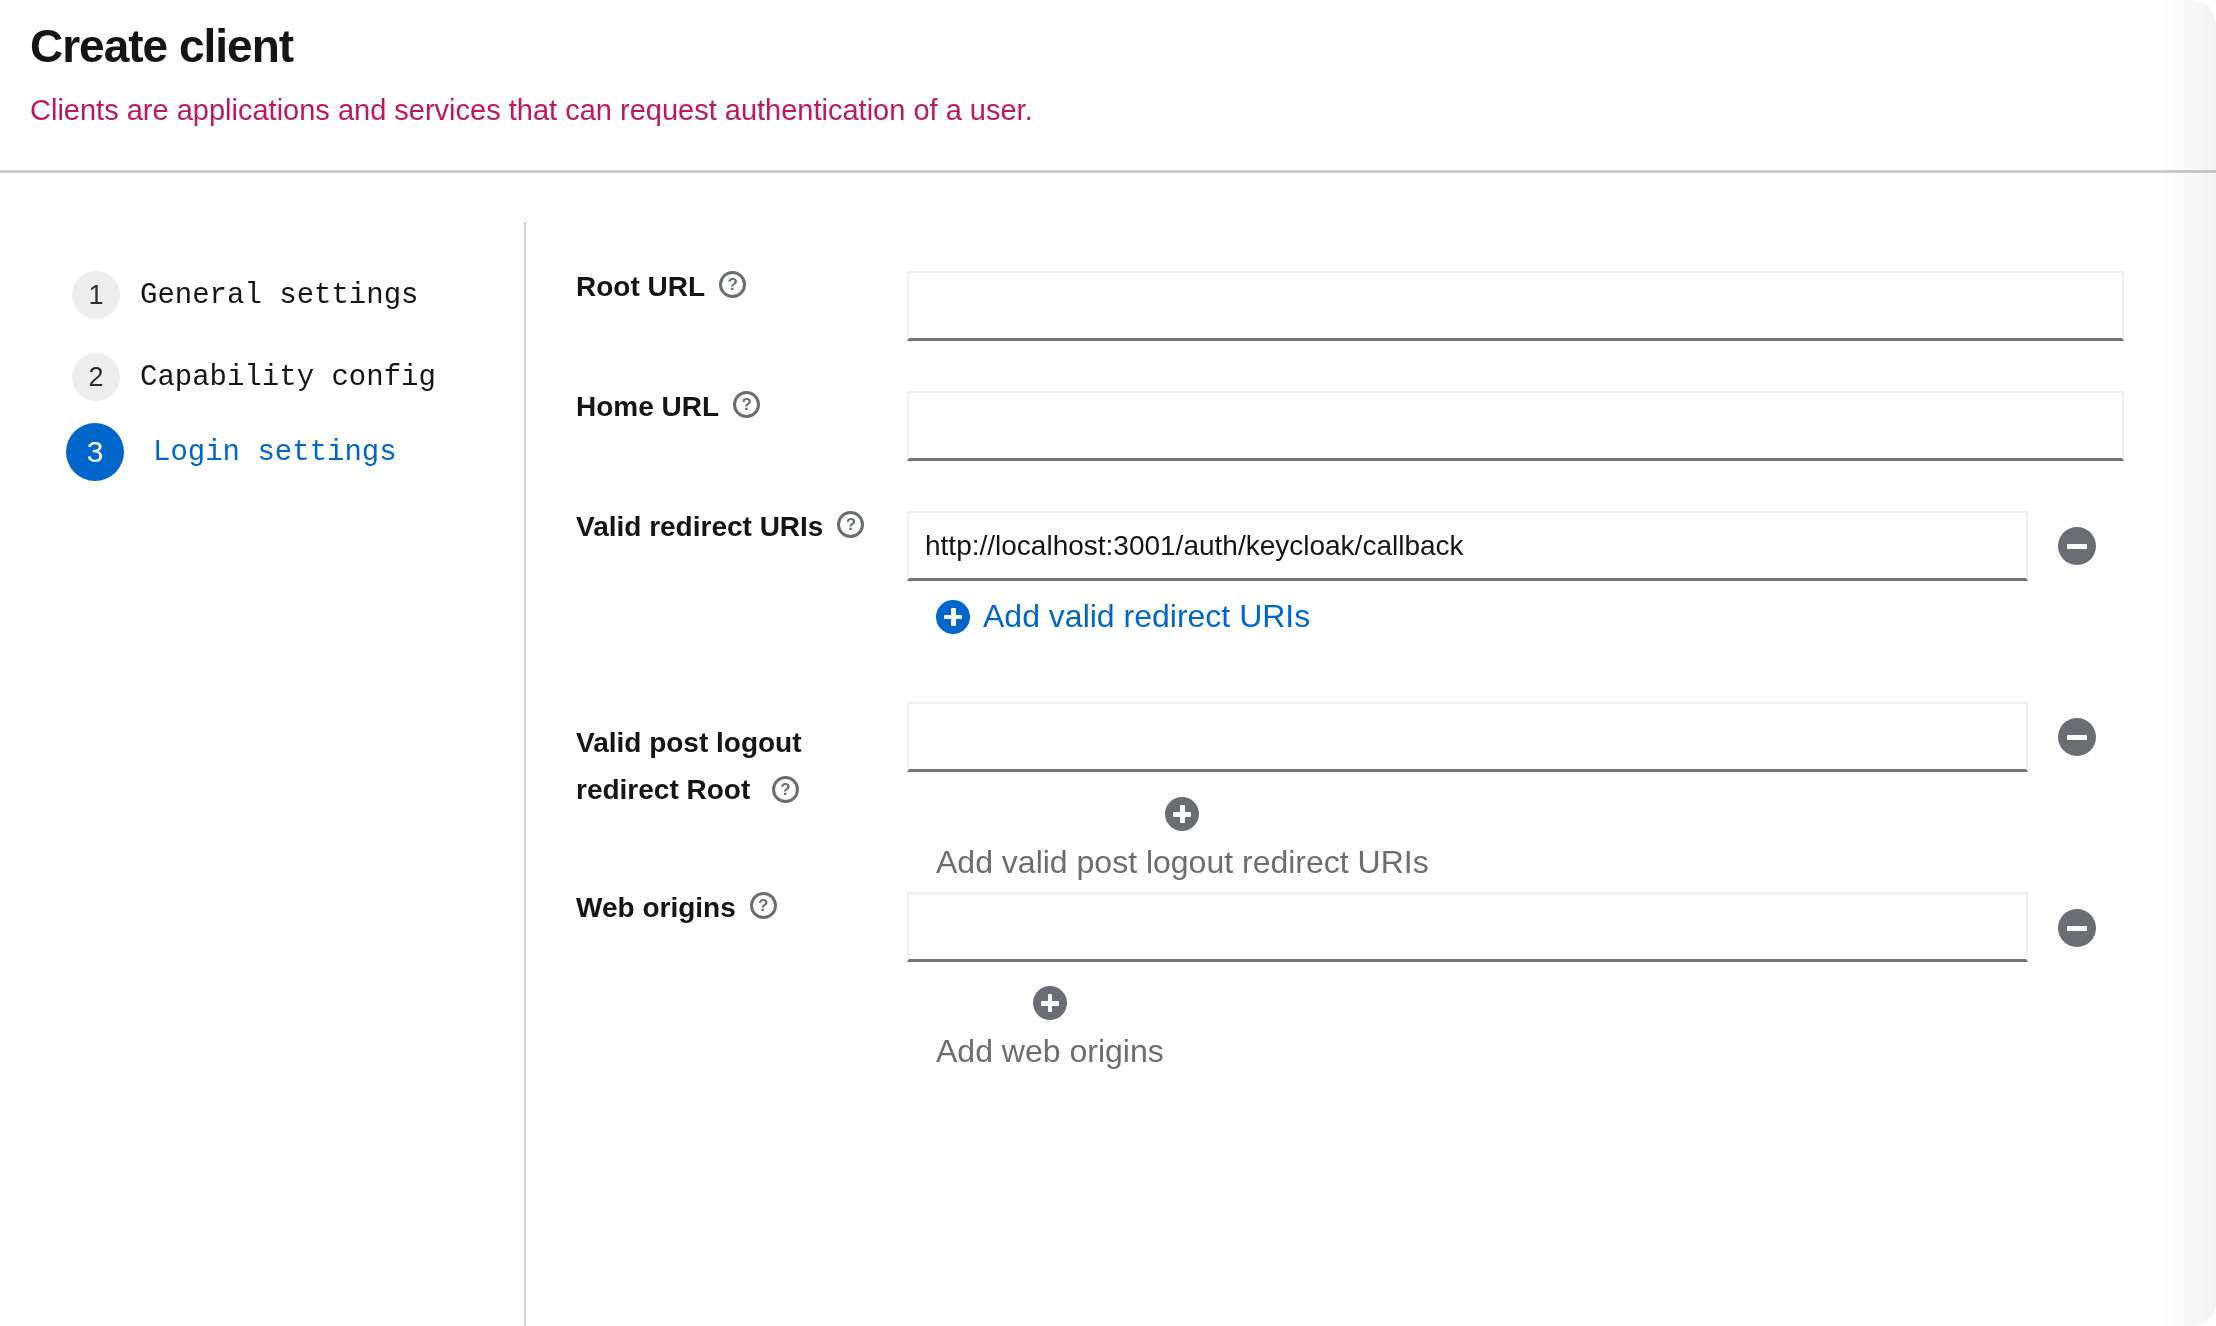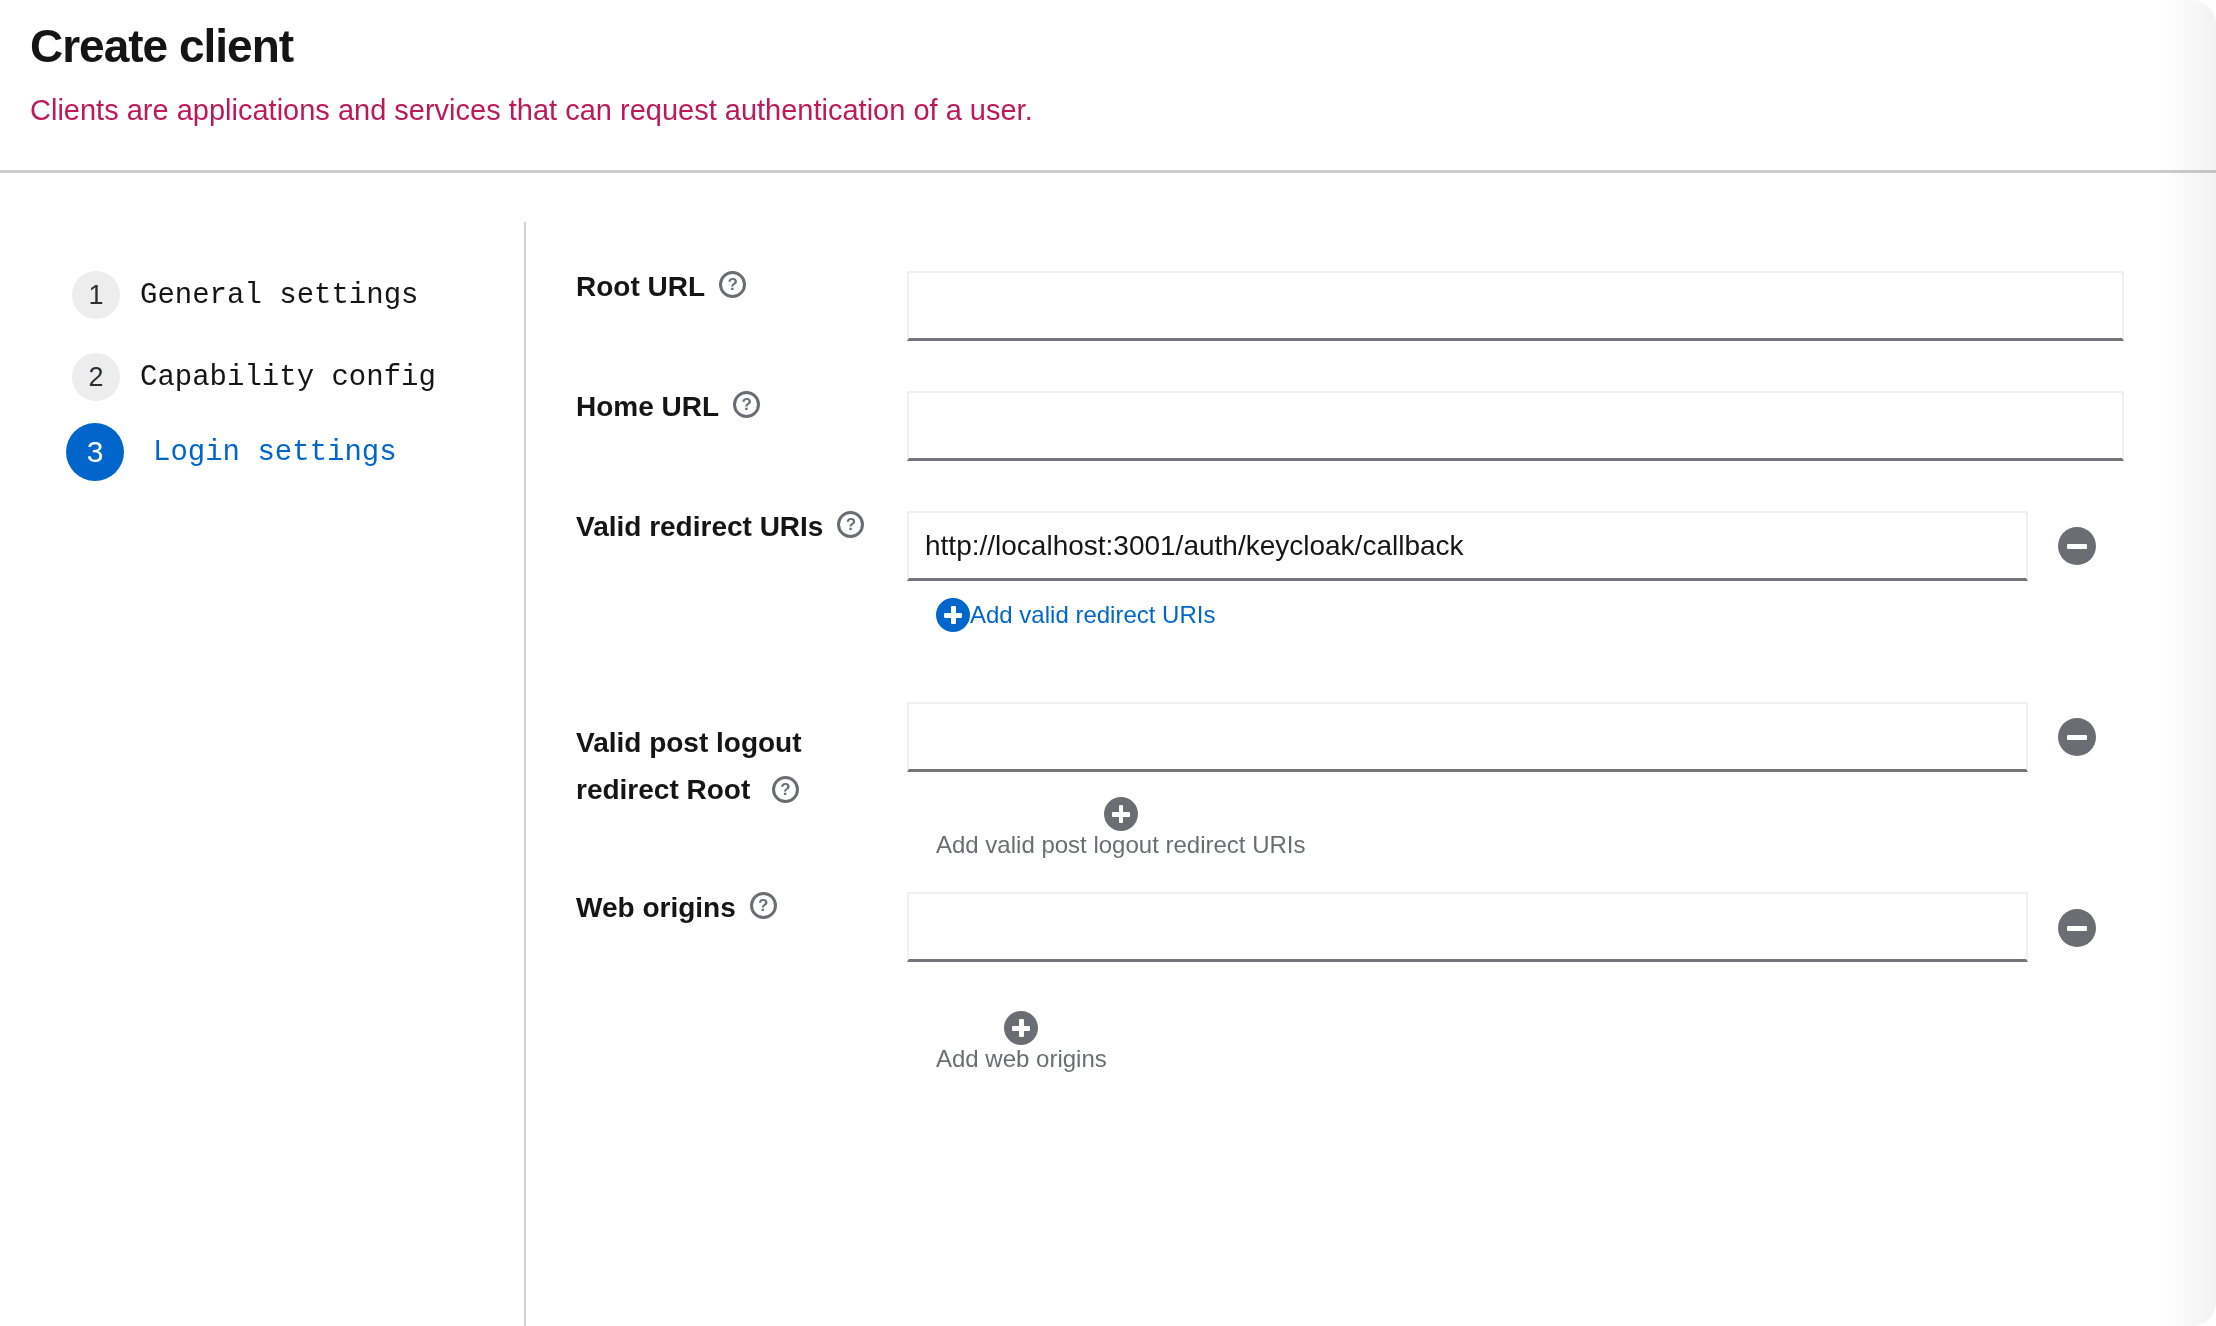--- a/index.html
+++ b/index.html
@@ -52,33 +52,33 @@
   .input-weborigins{top:892px;}
 
   .minus-btn{position:absolute;left:2058px;width:38px;height:38px;border-radius:50%;
     background:#6a6e73;border:none;padding:0;cursor:pointer;}
   .minus-btn::after{content:"";position:absolute;left:9px;top:17px;width:20px;height:5px;
     background:#ffffff;border-radius:1px;}
   .minus-redirect{top:527px;}
   .minus-postlogout{top:718px;}
   .minus-weborigins{top:909px;}
 
-  .add-link{position:absolute;left:936px;display:flex;align-items:center;
+  .add-link{position:absolute;left:936px;display:flex;align-items:center;gap:13px;
     background:none;border:none;padding:0;font-family:"Liberation Sans", sans-serif;
-    font-size:24px;cursor:pointer;white-space:nowrap;}
+    font-size:32px;cursor:pointer;white-space:nowrap;}
   .add-link .add-icon{width:34px;height:34px;border-radius:50%;position:relative;flex:none;}
   .add-icon::before{content:"";position:absolute;left:8px;top:15px;width:18px;height:4.5px;background:#fff;border-radius:1px;}
   .add-icon::after{content:"";position:absolute;left:15px;top:8px;width:4.5px;height:18px;background:#fff;border-radius:1px;}
   .add-link.enabled{color:#0066cc;}
   .add-link.enabled .add-icon{background:#0066cc;}
   .add-link.disabled{color:#6a6e73;flex-direction:column;}
   .add-link.disabled .add-icon{background:#6a6e73;}
   .add-redirect{top:598px;}
   .add-postlogout{top:797px;}
-  .add-weborigins{top:986px;margin-top:25px;}
+  .add-weborigins{top:986px;}
 
   .right-shadow{position:absolute;right:0;top:0;bottom:0;width:56px;
     background:linear-gradient(to right, rgba(0,0,0,0), rgba(0,0,0,0.05));pointer-events:none;}
 </style>
 </head>
 <body>
 
 <div class="page">
 
   <header class="header">

